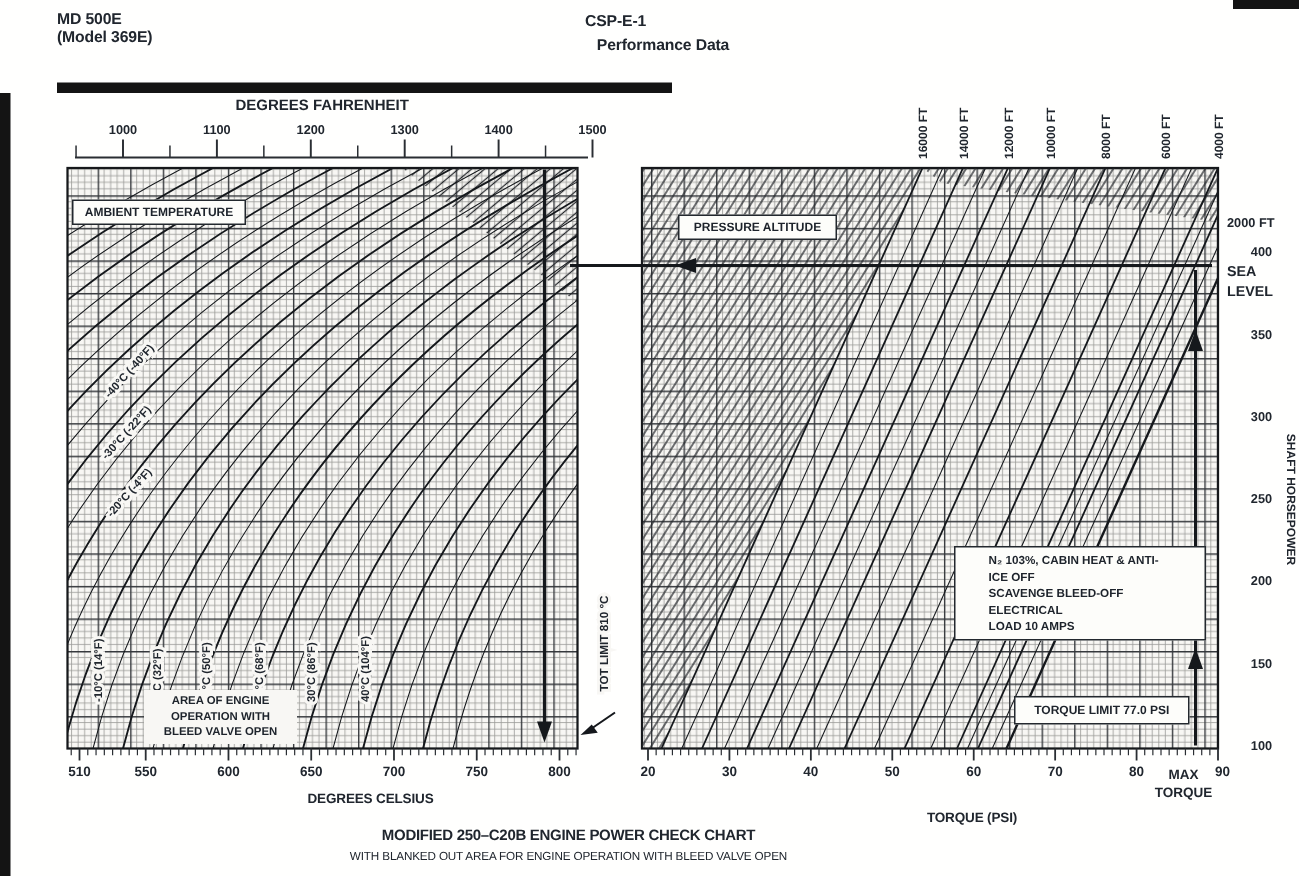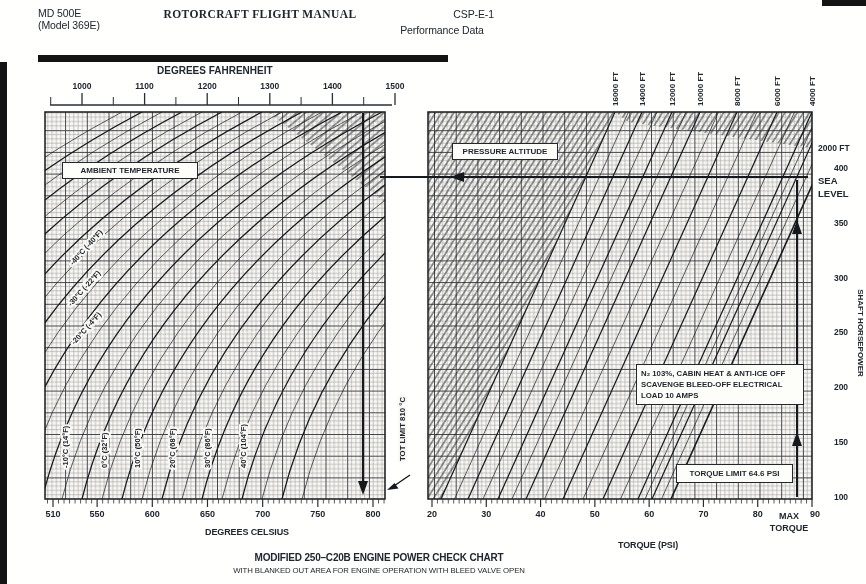--- a/index.html
+++ b/index.html
@@ -1,20 +1,20 @@
 <!DOCTYPE html>
 <html><head>
 <meta charset="utf-8">
 <style>
   html,body{margin:0;padding:0;background:#fff;}
   .page{position:relative;width:866px;height:584px;background:#fffffe;overflow:hidden;
         font-family:"Liberation Sans","DejaVu Sans",sans-serif;color:#20262e;}
   .abs{position:absolute;}
   .bar{position:absolute;background:#141414;}
-  .hdr{font-weight:normal;font-size:10.5px;line-height:12px;letter-spacing:-0.1px;}
+  .hdr{font-weight:bold;font-size:10.5px;line-height:12px;letter-spacing:-0.1px;}
   .serif{font-family:"Liberation Serif","DejaVu Serif",serif;font-weight:bold;font-size:11.5px;letter-spacing:0.4px;}
   .axis-title{font-weight:bold;font-size:9px;text-align:center;letter-spacing:-0.1px;line-height:13px;}
   .f-title{font-weight:bold;font-size:10px;text-align:left;}
   .box{position:absolute;background:#fdfdfa;border:1.2px solid #23282e;box-sizing:border-box;
        font-weight:bold;color:#1d232b;}
   .box.center{text-align:center;}
   .nob{border:none;background:#f8f7f4;}
   .foot-title{font-weight:bold;font-size:10px;text-align:center;letter-spacing:-0.2px;}
   .foot-sub{font-size:7.8px;text-align:center;letter-spacing:-0.1px;}
   svg text{fill:#20262e;}
@@ -25,22 +25,21 @@
 <div class="page">
 
   <div class="bar" style="left:0;top:62px;width:7px;height:522px;"></div>
   <div class="bar" style="left:38px;top:55px;width:410px;height:7px;"></div>
   <div class="bar" style="left:822px;top:0;width:44px;height:6px;"></div>
 
   <div class="abs hdr" style="left:38px;top:7px;">
     <div>MD 500E</div>
     <div>(Model 369E)</div>
   </div>
-  <div class="abs serif" style="left:160px;top:8px;width:200px;text-align:center;">ROTORCRAFT FLIGHT MANUAL</div>
-  <div class="abs hdr" style="left:390px;top:8px;width:104px;text-align:right;">CSP-E-1</div>
+  <div class="abs hdr" style="left:390px;top:8px;width:104px;text-align:left;">CSP-E-1</div>
   <div class="abs hdr" style="left:390px;top:24px;width:104px;text-align:center;">Performance Data</div>
 
   <div class="abs f-title" style="left:157px;top:65px;width:160px;">DEGREES FAHRENHEIT</div>
   <div class="abs axis-title" style="left:147px;top:526px;width:200px;">
     <div>DEGREES CELSIUS</div>
   </div>
   <div class="abs axis-title" style="left:568px;top:539px;width:160px;">TORQUE (PSI)</div>
 
   <div class="abs foot-title" style="left:229px;top:552px;width:300px;">MODIFIED 250–C20B ENGINE POWER CHECK CHART</div>
   <div class="abs foot-sub" style="left:209px;top:566px;width:340px;">WITH BLANKED OUT AREA FOR ENGINE OPERATION WITH BLEED VALVE OPEN</div>
@@ -332,27 +331,32 @@
       <path d="M380,177H808" stroke-width="2" fill="none"></path>
       <polygon points="450,177 464,172 464,182" stroke="none"></polygon>
       <path d="M797,180V497" stroke-width="2" fill="none"></path>
       <polygon points="797,220 792,234 802,234" stroke="none"></polygon>
       <polygon points="797,432 792,446 802,446" stroke="none"></polygon>
       <path d="M410,475L391,488" stroke-width="1.4" fill="none"></path>
       <polygon points="387,490 398.5,488.5 394.5,483" stroke="none"></polygon>
     </g>
   </svg>
 
-  <div class="box center" style="left:62px;top:133px;width:136px;height:17px;line-height:15px;font-size:8px;margin-top:29px;">AMBIENT TEMPERATURE</div>
+  <div class="box center" style="left:48px;top:133px;width:116px;height:17px;line-height:15px;font-size:8px;">AMBIENT TEMPERATURE</div>
 
   <div class="box center" style="left:452px;top:143px;width:106px;height:17px;line-height:15px;font-size:8px;">PRESSURE ALTITUDE</div>
 
 
-  <div class="box" style="left:636px;top:364px;width:168px;padding:3px 4px;font-size:7.8px;line-height:11px;">
+  <div class="box" style="left:636px;top:364px;width:168px;padding:3px 22px;font-size:7.8px;line-height:11px;">
     <div>N₂ 103%, CABIN HEAT &amp; ANTI-ICE OFF</div>
     <div>SCAVENGE BLEED-OFF ELECTRICAL</div>
     <div>LOAD 10 AMPS</div>
   </div>
 
-  <div class="box center" style="left:676px;top:464px;width:117px;height:19px;line-height:17px;font-size:8px;">TORQUE LIMIT 64.6 PSI</div>
-
+  <div class="box center" style="left:676px;top:464px;width:117px;height:19px;line-height:17px;font-size:8px;">TORQUE LIMIT 77.0 PSI</div>
+
+  <div class="box nob center" style="left:96px;top:460px;width:102px;padding:2px 0;font-size:7.6px;line-height:10.5px;">
+    <div>AREA OF ENGINE</div>
+    <div>OPERATION WITH</div>
+    <div>BLEED VALVE OPEN</div>
+  </div>
 
 </div>
 
 </body></html>

